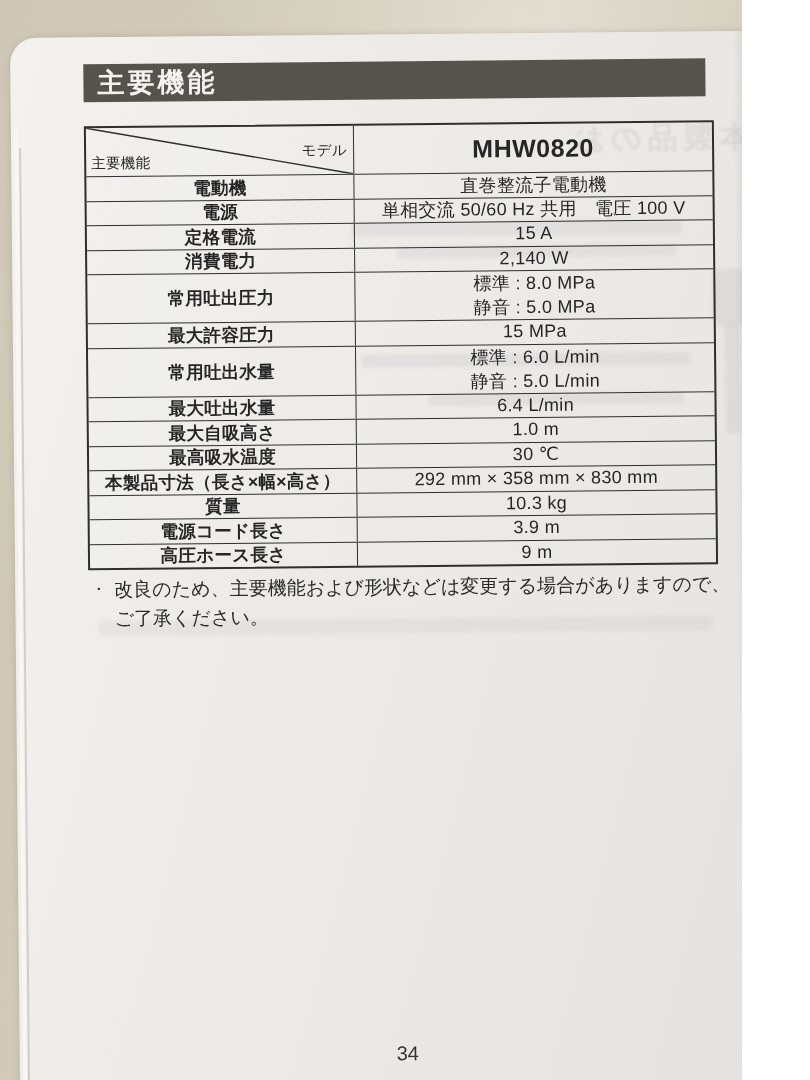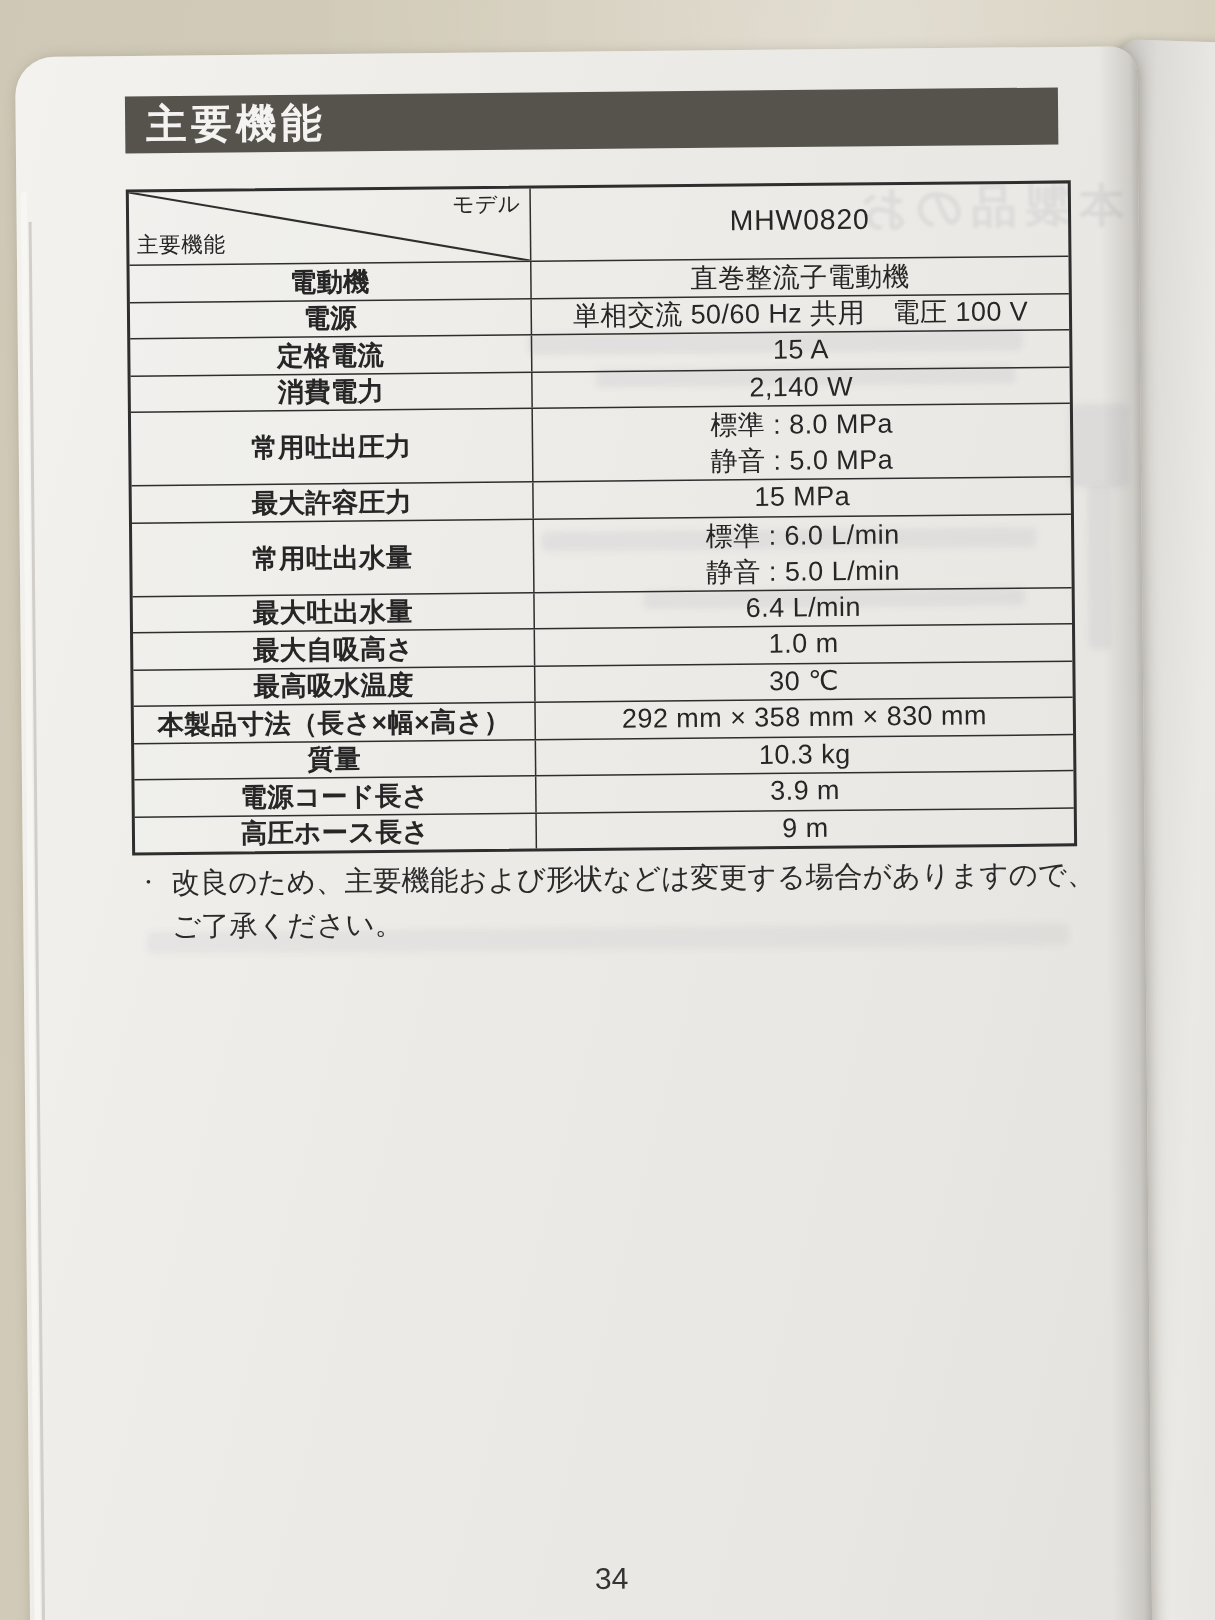--- a/index.html
+++ b/index.html
@@ -1,17 +1,17 @@
 <!DOCTYPE html>
 <html><head>
 <meta charset="utf-8">
 <style>
   html,body{margin:0;padding:0;width:810px;height:1080px;overflow:hidden;
     font-family:"Liberation Sans","DejaVu Sans",sans-serif;}
-  .photo{position:relative;width:810px;height:1080px;overflow:hidden;
+  .photo{position:relative;width:742px;height:1080px;overflow:hidden;
     background:linear-gradient(100deg,#cfc8b6 0%,#d3ccba 35%,#d9d3c3 60%,#cec7b3 100%);}
   
   .photo::before{content:"";position:absolute;inset:0;
     background:radial-gradient(ellipse at 70% 4%, rgba(255,255,255,.25), rgba(255,255,255,0) 45%);}
   
   .page-right{position:absolute;left:746px;top:26px;width:130px;height:1120px;
     transform:rotate(2deg);transform-origin:top left;border-radius:14px 6px 0 0;
     background:linear-gradient(90deg,#c2bfba 0%,#dddbd7 20%,#ebe9e5 55%,#e4e2de 100%);
     box-shadow:-3px 0 6px rgba(80,75,65,.25);}
   
@@ -44,23 +44,23 @@
     font-weight:bold;font-size:17.5px;letter-spacing:.3px;}
   .cell-r{flex:1;display:flex;flex-direction:column;align-items:center;justify-content:center;
     text-align:center;font-size:18px;letter-spacing:.3px;}
   .row-s{height:24.5px;}
   .row-d{height:49px;}
   .row-d .cell-r{line-height:24px;}
   
   .t-head{height:48px;position:relative;}
   .t-head .cell-l{position:relative;font-weight:normal;}
   .t-head svg{position:absolute;inset:0;width:100%;height:100%;}
-  .corner-top{position:absolute;top:1px;right:6px;font-size:14.5px;color:#262626;}
+  .corner-top{position:absolute;top:15px;right:6px;font-size:14.5px;color:#262626;}
   .corner-bottom{position:absolute;bottom:3px;left:5px;font-size:14.5px;color:#262626;}
-  .model{font-weight:normal;font-size:19px;letter-spacing:.5px;}
+  .model{font-weight:bold;font-size:25px;letter-spacing:.5px;}
 
   
   .footnote{position:absolute;left:76px;top:538px;width:640px;color:#2a2a2a;
     font-size:19px;line-height:1.55;}
   .footnote .bullet{position:absolute;left:0;top:2px;font-size:15px;}
   .footnote .fline{display:block;padding-left:23px;}
 
   .page-num{position:absolute;left:73px;top:1008px;width:630px;text-align:center;
     font-size:20px;color:#333;}
 

